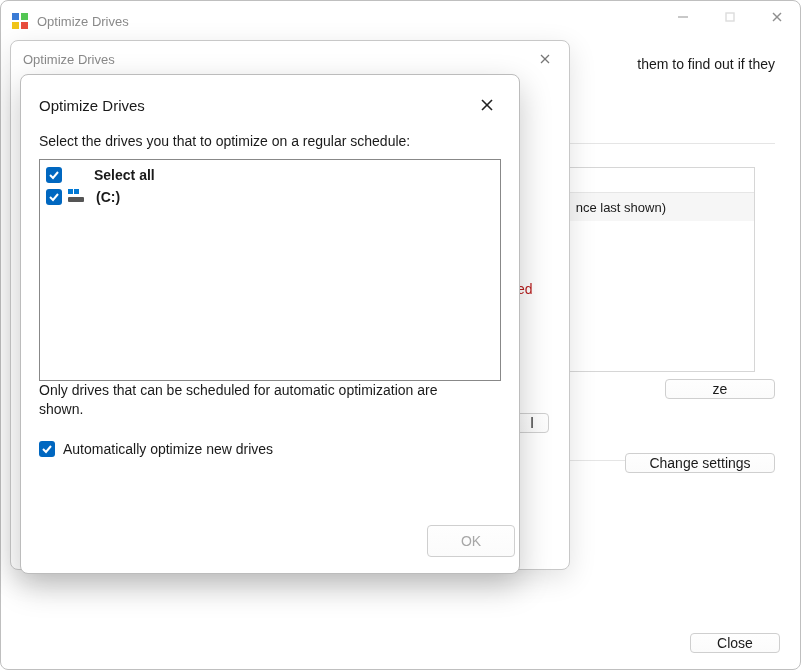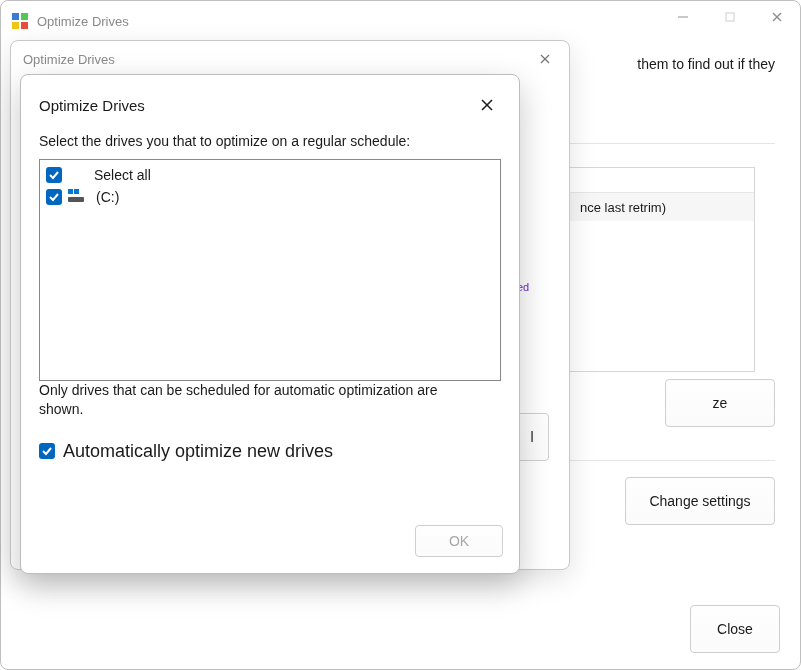--- a/index.html
+++ b/index.html
@@ -80,29 +80,29 @@
     display: flex; gap: 12px;
   }
   .outer-hr2 {
     position:absolute; left:20px; right:25px; top:452px;
     border:none; border-top:1px solid #e5e5e5;
   }
   .outer-status {
     position:absolute; left:20px; top:470px; font-size:14px;
   }
   .change-settings-wrap {
-    position:absolute; right:25px; top:476px;
+    position:absolute; right:25px; top:452px;
   }
   .close-wrap {
     position:absolute; right:20px; bottom:16px;
   }
 
   .win-btn {
     min-width: 110px;
-    height: 48px;
+    height: 20px;
     border: 1px solid #cfcfcf;
     border-radius: 4px;
     background: linear-gradient(#fefefe,#fbfbfb);
     font: inherit;
     font-size: 14px;
     color:#1a1a1a;
     padding: 0 16px;
     text-align: center;
   }
   .win-btn.wide { min-width: 150px; }
@@ -128,21 +128,21 @@
     width: 36px; height: 28px;
     display:flex;align-items:center;justify-content:center;
     color:#6e6e6e;
   }
   .mid-btn-row {
     position:absolute;
     left: 0; right: 0; top: 372px;
     display:flex; gap: 15px; justify-content:flex-end; padding-right: 20px;
   }
   .mid-text {
-    position:absolute; left:20px; top:240px; color:#6d28d9; font-size:11px;
+    position:absolute; left:20px; top:240px; color:#b91c1c; font-size:14px;
   }
 
   
   .inner-dialog {
     position:absolute;
     left: 20px; top: 74px;
     width: 500px; height: 500px;
     background:#fff;
     border:1px solid #bcbcbc;
     border-radius: 8px;
@@ -170,41 +170,41 @@
     height: 222px;
     border: 1px solid #888;
     background:#fff;
     padding: 4px 6px;
   }
   .list-row {
     display:flex; align-items:center; gap:6px;
     height: 22px;
     font-size: 14px;
   }
-  .list-row .lbl { padding-left: 4px; }
+  .list-row .lbl { padding-left: 4px; font-weight: bold; }
   .chk {
     width: 16px; height: 16px;
     border-radius: 3px;
     background:#0067c0;
     display:flex;align-items:center;justify-content:center;
     flex: 0 0 16px;
   }
   .inner-note {
     font-size: 14px;
     max-width: 440px;
     line-height: 1.35;
   }
   .auto-opt-row {
     margin-top: 22px;
     display:flex; align-items:center; gap:8px;
-    font-size: 18px;
+    font-size: 14px;
   }
   .inner-btn-row {
     position:absolute;
-    right: 16px; bottom: 16px;
+    right: 4px; bottom: 16px;
     display:flex; gap: 28px;
   }
   .inner-btn {
     width: 88px; height: 32px;
     border:1px solid #cfcfcf;
     border-radius: 4px;
     background: linear-gradient(#fefefe,#fbfbfb);
     font:inherit; font-size:14px;
   }
   .inner-btn.disabled { color:#a7a7a7; }
@@ -247,21 +247,21 @@
 
   <div class="outer-desc" style="text-align:right;">them to find out if they</div>
 
   <hr class="outer-hr">
 
   <div class="outer-table">
     <div class="thead">
       <span style="margin-left:auto; padding-right:200px;">s</span>
     </div>
     <div class="row">
-      <span style="margin-left:auto; padding-right:88px;">nce last retrim)</span>
+      <span style="margin-left:auto; padding-right:88px;">nce last shown)</span>
     </div>
     <div style="height:150px;background:#fff;"></div>
   </div>
 
   <div class="outer-buttons-row1">
     <button class="win-btn">ze</button>
   </div>
 
   <div class="outer-status" style="left:20px; top:445px;">S</div>
   <hr class="outer-hr2">

